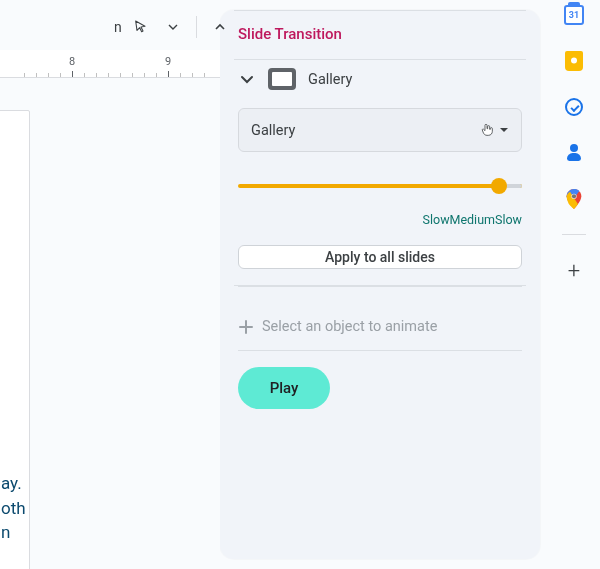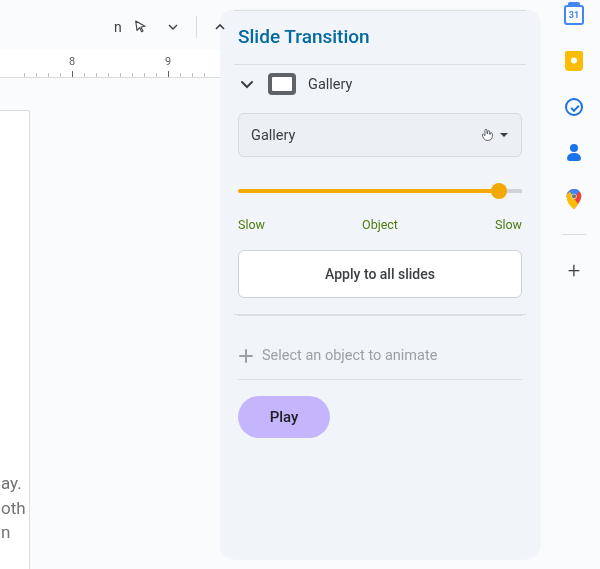--- a/index.html
+++ b/index.html
@@ -15,60 +15,60 @@
 
   .ruler { position: absolute; top: 50px; left: 0; right: 0; height: 28px; background: #fff; border-bottom: 1px solid #dadce0; display: flex; align-items: center; overflow: hidden; }
   .ruler-inner { position: relative; height: 100%; width: 100%; }
   .ruler-major { position: absolute; bottom: 0; font-size: 11px; color: #5f6368; }
   .ruler-major .num { position: absolute; top: -22px; left: -3px; }
   .ruler-major .tick { position: absolute; bottom: 0; width: 1px; height: 6px; background: #5f6368; }
   .ruler-minor { position: absolute; bottom: 0; width: 1px; height: 4px; background: #c0c0c0; }
 
   .doc { position: absolute; top: 78px; left: 0; right: 0; bottom: 0; background: #f9fbfd; }
   .slide-card { position: absolute; top: 32px; left: -540px; width: 570px; height: 500px; background: #fff; border: 1px solid #dadce0; border-radius: 2px; padding: 360px 26px 0 540px; }
-  .slide-text { font-size: 17px; line-height: 1.45; color: #737373; white-space: pre; }
+  .slide-text { font-size: 17px; line-height: 1.45; color: #0c4a6e; white-space: pre; }
 
   
   .panel { width: 320px; min-width: 320px; background: #f1f4f9; border-radius: 14px; margin: 10px 8px 10px 0; display: flex; flex-direction: column; padding-bottom: 16px; overflow: hidden; box-shadow: 0 0 0 1px rgba(0,0,0,0.02); }
   .panel-header { display: flex; align-items: center; gap: 10px; padding: 14px 16px 16px 18px; }
   .panel-icon { width: 20px; height: 20px; }
   .panel-title { font-size: 18px; font-weight: 500; color: #202124; flex: 1; }
   .close-btn { width: 28px; height: 28px; border-radius: 50%; display:flex; align-items:center; justify-content:center; color:#3c4043; }
 
   .hr { height: 1px; background: #dbdfe4; margin: 0 14px; }
 
-  .section-title { font-size: 19px; color: #0369a1; font-weight: 500; padding: 14px 18px 16px 18px; }
+  .section-title { font-size: 15px; color: #be185d; font-weight: 500; padding: 14px 18px 16px 18px; }
 
   .transition-row { display: flex; align-items: center; gap: 12px; padding: 8px 18px 14px 18px; }
   .chevron { width: 18px; height: 18px; color: #444; }
   .slide-chip { width: 28px; height: 22px; border-radius: 4px; background: #5f6368; position: relative; }
   .slide-chip::after { content:""; position:absolute; inset:4px; background:#fff; border-radius:1px; }
   .trans-name { font-size: 14.5px; color: #3c4043; }
 
   .controls { padding: 4px 18px 2px 18px; }
   .select { width: 100%; height: 44px; background: #eceff4; border: 1px solid #d6d9de; border-radius: 6px; display: flex; align-items: center; padding: 0 12px; font-size: 14.5px; color: #3c4043; position: relative; }
   .select .caret { margin-left: auto; display:flex; align-items:center; gap:4px; }
   .cursor-hand { font-size: 14px; }
 
   .slider-wrap { padding: 24px 18px 4px 18px; }
   .slider { position: relative; height: 16px; }
   .slider-track { position: absolute; left: 0; right: 0; top: 50%; height: 4px; background: #f2a900; border-radius: 2px; transform: translateY(-50%); }
   .slider-track .remain { position: absolute; right: 0; top: 0; bottom: 0; width: 7%; background: #d0d4da; border-radius: 0 2px 2px 0; }
   .slider-thumb { position: absolute; top: 50%; left: 92%; width: 16px; height: 16px; background: #f2a900; border-radius: 50%; transform: translate(-50%, -50%); }
-  .slider-labels { display: flex; justify-content: space-between; font-size: 12.5px; color: #4d7c0f; padding: 14px 18px 16px 18px; }
-
-  .apply-btn { margin: 2px 18px 16px 18px; height: 48px; border: 1px solid #cfd3d8; border-radius: 6px; background: #fff; display:flex; align-items:center; justify-content:center; font-size:14px; color:#3c4043; font-weight:500; }
+  .slider-labels { display: flex; justify-content: flex-end; font-size: 12.5px; color: #0f766e; padding: 14px 18px 16px 18px; }
+
+  .apply-btn { margin: 2px 18px 16px 18px; height: 24px; border: 1px solid #cfd3d8; border-radius: 6px; background: #fff; display:flex; align-items:center; justify-content:center; font-size:14px; color:#3c4043; font-weight:500; }
 
   .add-anim { margin: 6px 18px 0 18px; height: 38px; border-bottom: 1px solid #dbdfe4; display:flex; align-items:center; gap:8px; color:#9aa0a6; font-size:14.5px; padding-bottom:10px; border-top: 1px solid #dbdfe4; padding-top:14px;}
   
   .add-anim { border-top:none; padding-top:0;margin-top:12px; }
 
   .hr2 { height:1px; background:#dbdfe4; margin: 0 18px 14px 18px; }
 
-  .play-btn { margin: 16px 0 0 18px; width: 92px; height: 42px; background: #c4b5fd; border-radius: 22px; display:flex; align-items:center; justify-content:center; font-size:15px; font-weight:500; color:#202124; }
+  .play-btn { margin: 16px 0 0 18px; width: 92px; height: 42px; background: #5eead4; border-radius: 22px; display:flex; align-items:center; justify-content:center; font-size:15px; font-weight:500; color:#202124; }
 
   
   .rail { width: 52px; min-width:52px; background: #f9fbfd; display:flex; flex-direction:column; align-items:center; padding-top:4px; gap:24px; position:relative; }
   .rail-icon { width: 22px; height: 22px; display:flex; align-items:center; justify-content:center; position:relative; }
   .rail-sep { width: 24px; height: 1px; background: #dadce0; }
   .rail-plus { font-size: 22px; color:#3c4043; font-weight:300; }
 
   
   .cal { width:20px; height:20px; border:2px solid #4285f4; border-radius:3px; display:flex; align-items:center; justify-content:center; font-size:9px; font-weight:700; color:#4285f4; background:#fff; position:relative;}
   .cal::before { content:""; position:absolute; top:-5px; left:2px; right:2px; height:4px; background:#4285f4; border-radius:2px 2px 0 0;}
@@ -189,21 +189,21 @@
     <div class="slider-wrap">
       <div class="slider">
         <div class="slider-track">
             <div class="remain"></div>
           </div>
         <div class="slider-thumb"></div>
       </div>
     </div>
     <div class="slider-labels">
       <span>Slow</span>
-      <span>Object</span>
+      <span>Medium</span>
       <span>Slow</span>
     </div>
 
     <div class="apply-btn">
       <span>Apply to all slides</span>
     </div>
 
     <div class="hr"></div>
 
 

